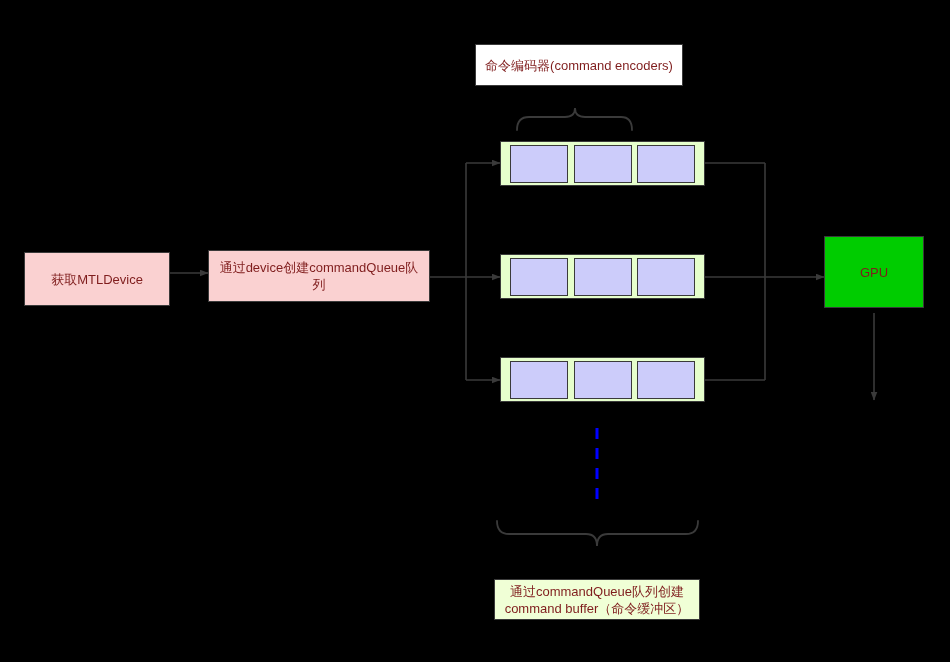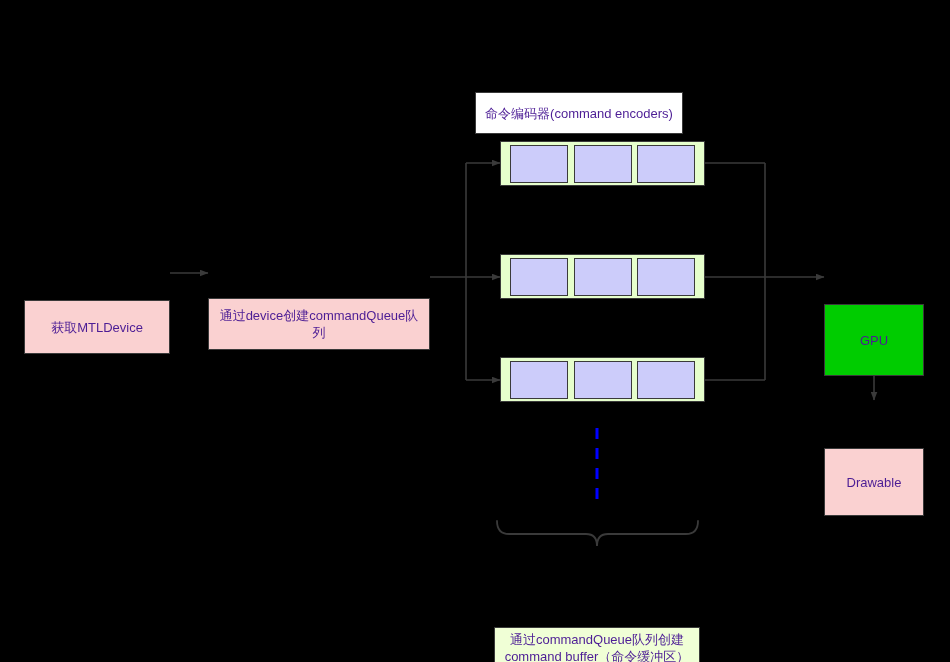--- a/index.html
+++ b/index.html
@@ -26,26 +26,25 @@
     height: 662px;
   }
   .node {
     position: absolute;
     box-sizing: border-box;
     display: flex;
     align-items: center;
     justify-content: center;
     text-align: center;
     border: 1.6px solid #3a3a3a;
-    color: #4c1d95;
+    color: #7f1d1d;
     font-size: 13px;
     line-height: 17px;
     padding: 3px 6px;
     z-index: 3;
-    margin-top: 48px;
   }
   .node-pink   { background: #FAD1D1; }
   .node-green  { background: #00CC00; }
   .node-white  { background: #FFFFFF; }
   .node-ltgrn  { background: #F0FFD6; }
 
   .buffer-row {
     position: absolute;
     box-sizing: border-box;
     background: #E6FFCC;
@@ -140,25 +139,22 @@
     <div class="encoder-cell"></div>
     <div class="encoder-cell"></div>
   </div>
 
   <div class="buffer-row" style="left:500px; top:357px; width:205px; height:45px;">
     <div class="encoder-cell"></div>
     <div class="encoder-cell"></div>
     <div class="encoder-cell"></div>
   </div>
 
-  <div class="node node-green" style="left:824px; top:256px; width:100px; height:72px;">
+  <div class="node node-green" style="left:824px; top:236px; width:100px; height:72px;">
     <span class="label-text">GPU</span>
   </div>
 
-  <div class="node node-pink" style="left:824px; top:400px; width:100px; height:68px;">
-    <span class="label-text">Drawable</span>
-  </div>
 
   <div class="node node-ltgrn" style="left:494px; top:579px; width:206px; height:41px;">
     <span class="label-text">通过commandQueue队列创建command buffer（命令缓冲区）</span>
   </div>
 
 </div>
 
 </body></html>

